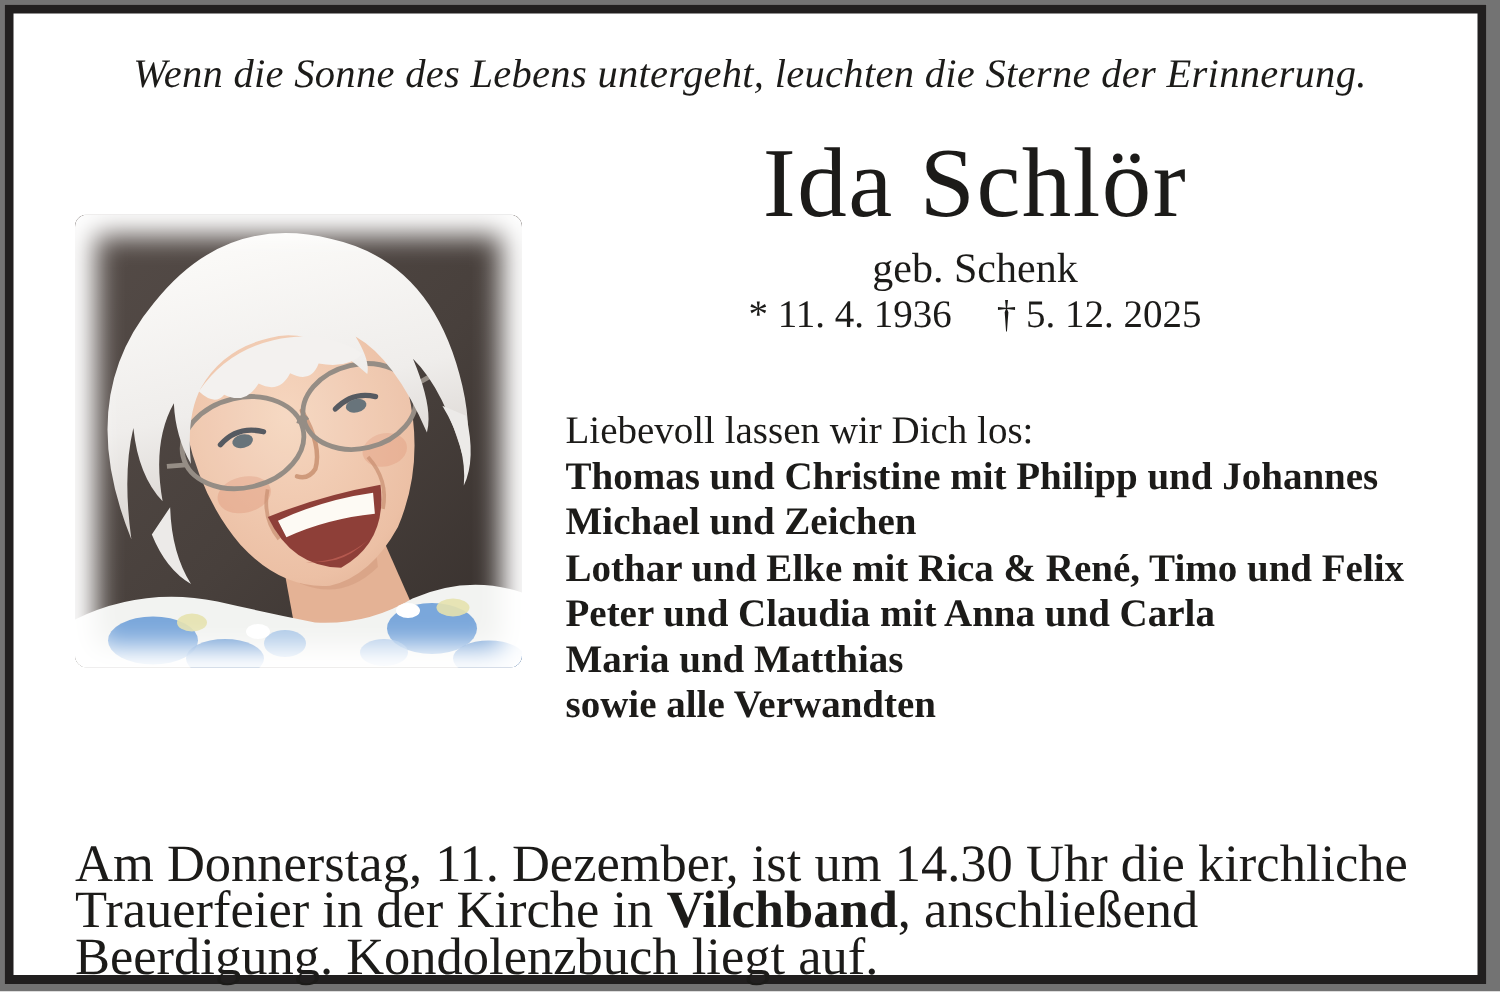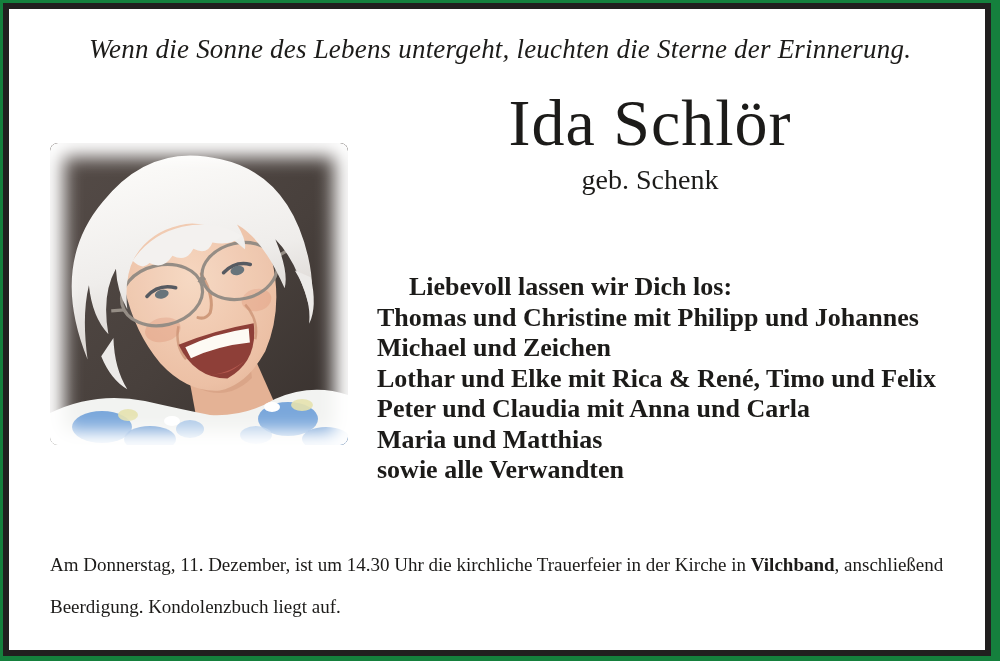--- a/index.html
+++ b/index.html
@@ -9,21 +9,21 @@
     width: 1000px;
     height: 661px;
     font-family: "Liberation Serif", "DejaVu Serif", serif;
     color: #1c1b19;
     -webkit-font-smoothing: antialiased;
   }
   .page {
     position: relative;
     width: 1000px;
     height: 661px;
-    background: #15803d;
+    background: #737373;
     overflow: hidden;
   }
   .sheet {
     position: absolute;
     left: 3px;
     top: 3px;
     width: 988px;
     height: 653px;
     box-sizing: border-box;
     border: 6px solid #211f1f;
@@ -85,28 +85,28 @@
   }
   .family-block {
     position: absolute;
     left: 368px;
     top: 263px;
     width: 600px;
     font-size: 26px;
     line-height: 30.5px;
   }
   .family-line { font-weight: bold; white-space: nowrap; }
-  .family-intro { font-weight: bold; margin-left: 32px; }
+  .family-intro { font-weight: normal; }
   .funeral-par {
     position: absolute;
     left: 41px;
     top: 516px;
     width: 900px;
-    font-size: 19px;
-    line-height: 42px;
+    font-size: 35px;
+    line-height: 31px;
   }
   .thanks-par {
     position: absolute;
     left: 41px;
     top: 583px;
     width: 910px;
     font-size: 26.5px;
     line-height: 29px;
   }
   b.place { font-weight: bold; }
@@ -115,20 +115,23 @@
 <body>
 
 <div class="page">
   <div class="sheet">
 
     <div class="quote">Wenn die Sonne des Lebens untergeht, leuchten die Sterne der Erinnerung.</div>
 
     <div class="header-block">
       <div class="deceased-name">Ida Schlör</div>
       <div class="maiden-name">geb. Schenk</div>
+      <div class="dates">
+        <span class="birth">* 11. 4. 1936</span><span class="death">† 5. 12. 2025</span>
+      </div>
     </div>
 
     <div class="photo-frame" role="img" aria-label="Porträtfoto einer lachenden älteren Frau mit weißem Haar und Brille">
       <svg width="298" height="302" viewBox="0 0 298 302" xmlns="http://www.w3.org/2000/svg">
         <defs>
           <linearGradient id="bgg" x1="0" y1="0" x2="1" y2="1">
             <stop offset="0" stop-color="#554c48"></stop>
             <stop offset="0.55" stop-color="#48403c"></stop>
             <stop offset="1" stop-color="#362f2c"></stop>
           </linearGradient>

